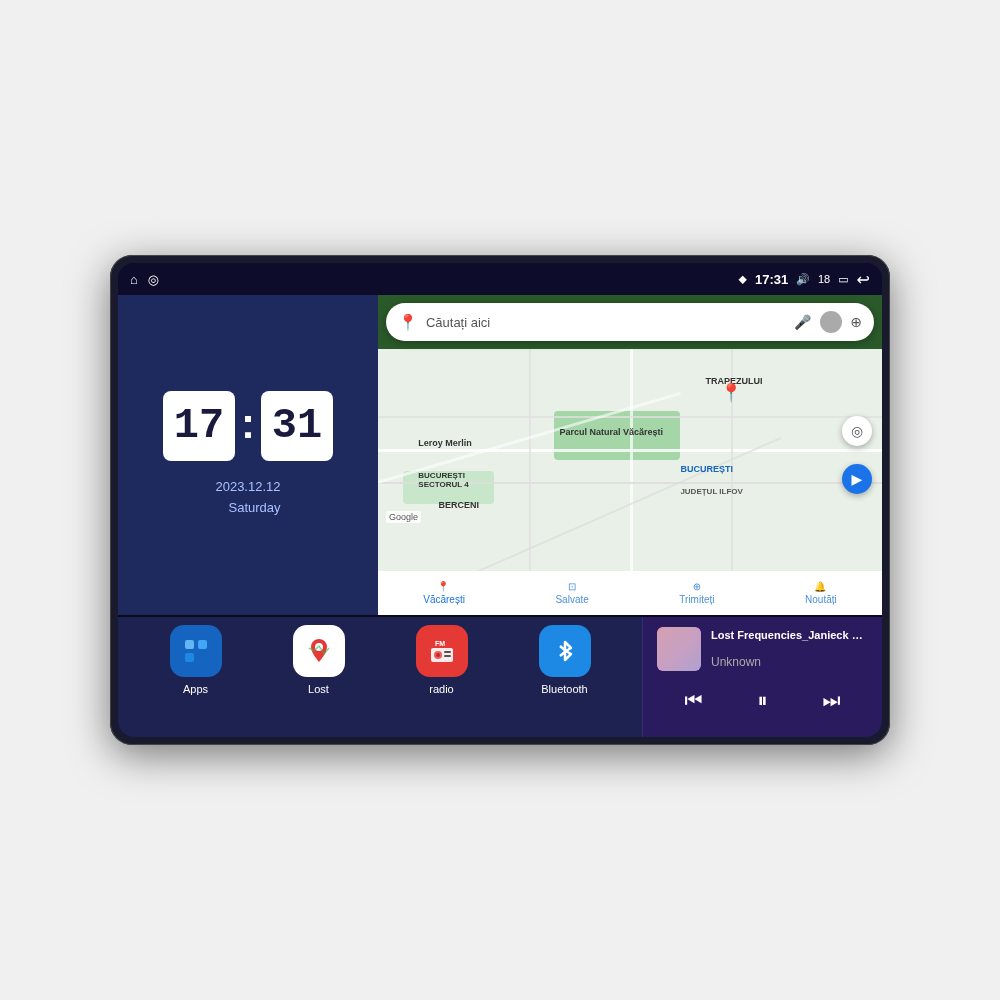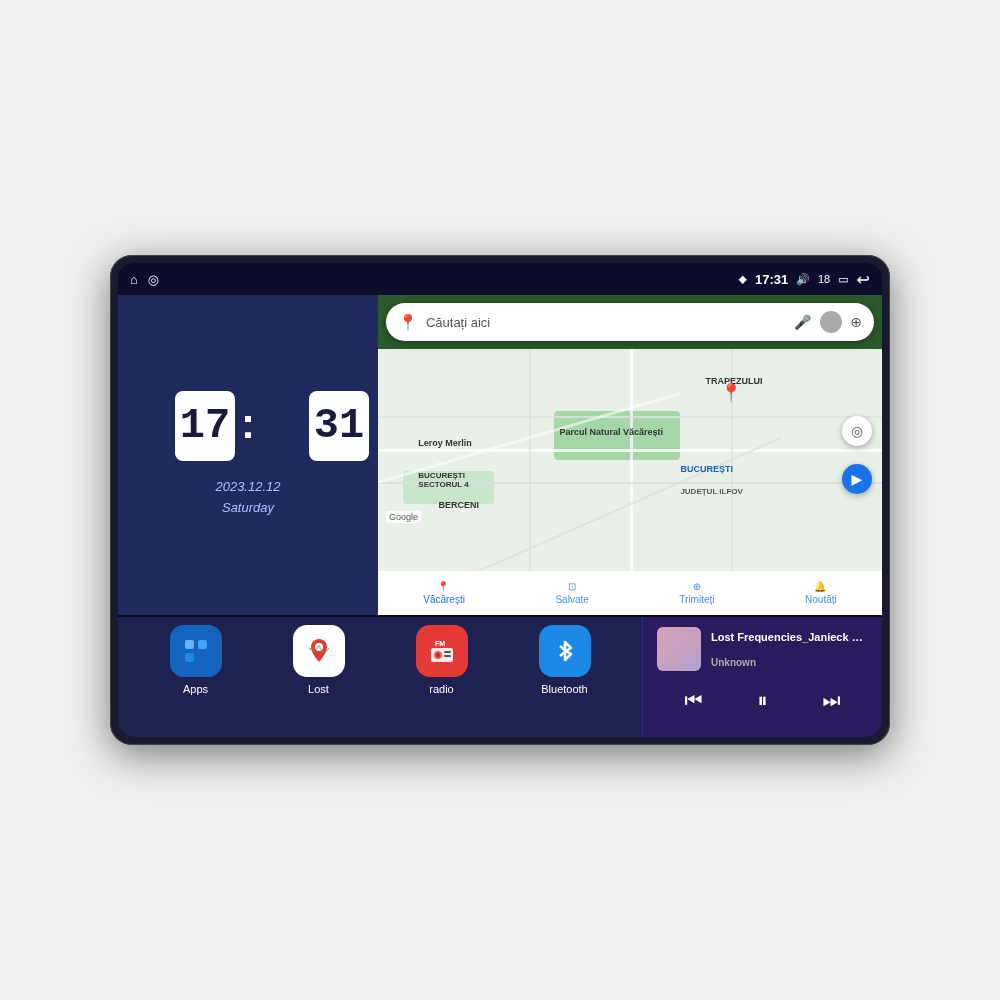--- a/index.html
+++ b/index.html
@@ -96,43 +96,41 @@
       align-items: center;
       gap: 6px;
       margin-bottom: 16px;
     }
 
     .clock-digit {
       background: white;
       color: #1a1a3e;
       font-size: 42px;
       font-weight: bold;
-      width: 60px;
+      width: 72px;
       height: 70px;
       display: flex;
       align-items: center;
       justify-content: center;
       border-radius: 8px;
       font-family: 'Courier New', monospace;
-      margin-left: 48px;
     }
 
     .clock-colon {
       color: white;
       font-size: 42px;
       font-weight: bold;
       margin-bottom: 4px;
     }
 
     .clock-date {
       color: #aac0ff;
       font-size: 13px;
-      text-align: center;
+      text-align: right;
       line-height: 1.6;
-      font-style: italic;
     }
 
     
     .map-panel {
       flex: 1;
       background: #2a5a2a;
       position: relative;
       overflow: hidden;
       display: flex;
       flex-direction: column;
@@ -277,23 +275,22 @@
       color: white;
       font-size: 11px;
       font-weight: bold;
       white-space: nowrap;
       overflow: hidden;
       text-overflow: ellipsis;
     }
 
     .music-artist {
       color: #aaa;
-      font-size: 10px;
+      font-size: 12px;
       margin-top: 14px;
-      font-weight: bold;
     }
 
     .music-controls {
       display: flex;
       align-items: center;
       justify-content: space-around;
       margin-top: 4px;
     }
 
     .music-btn {

